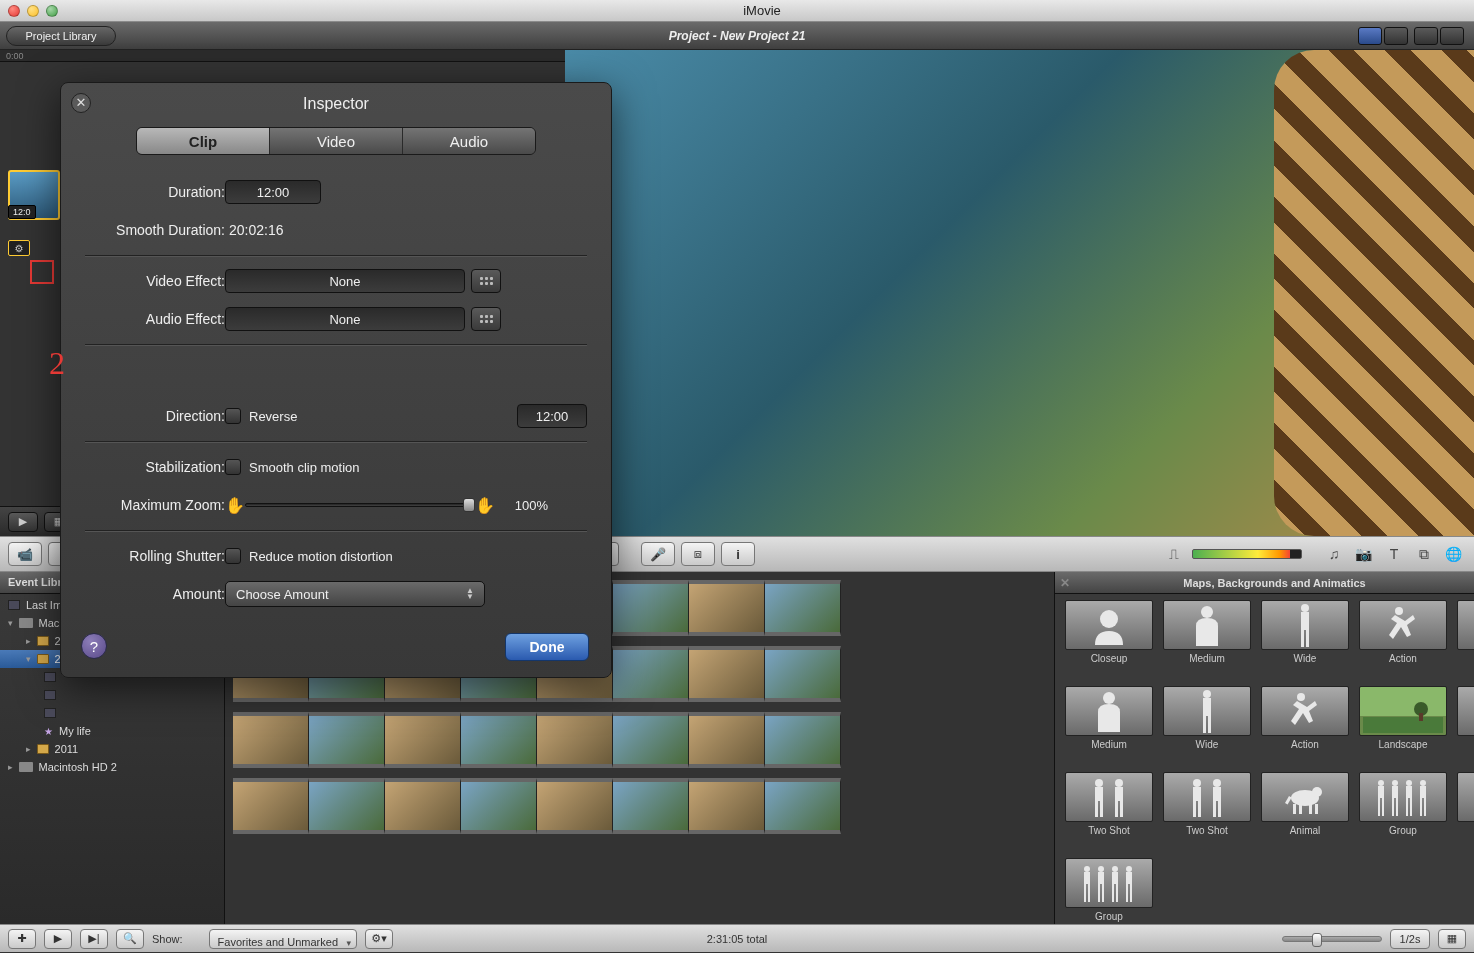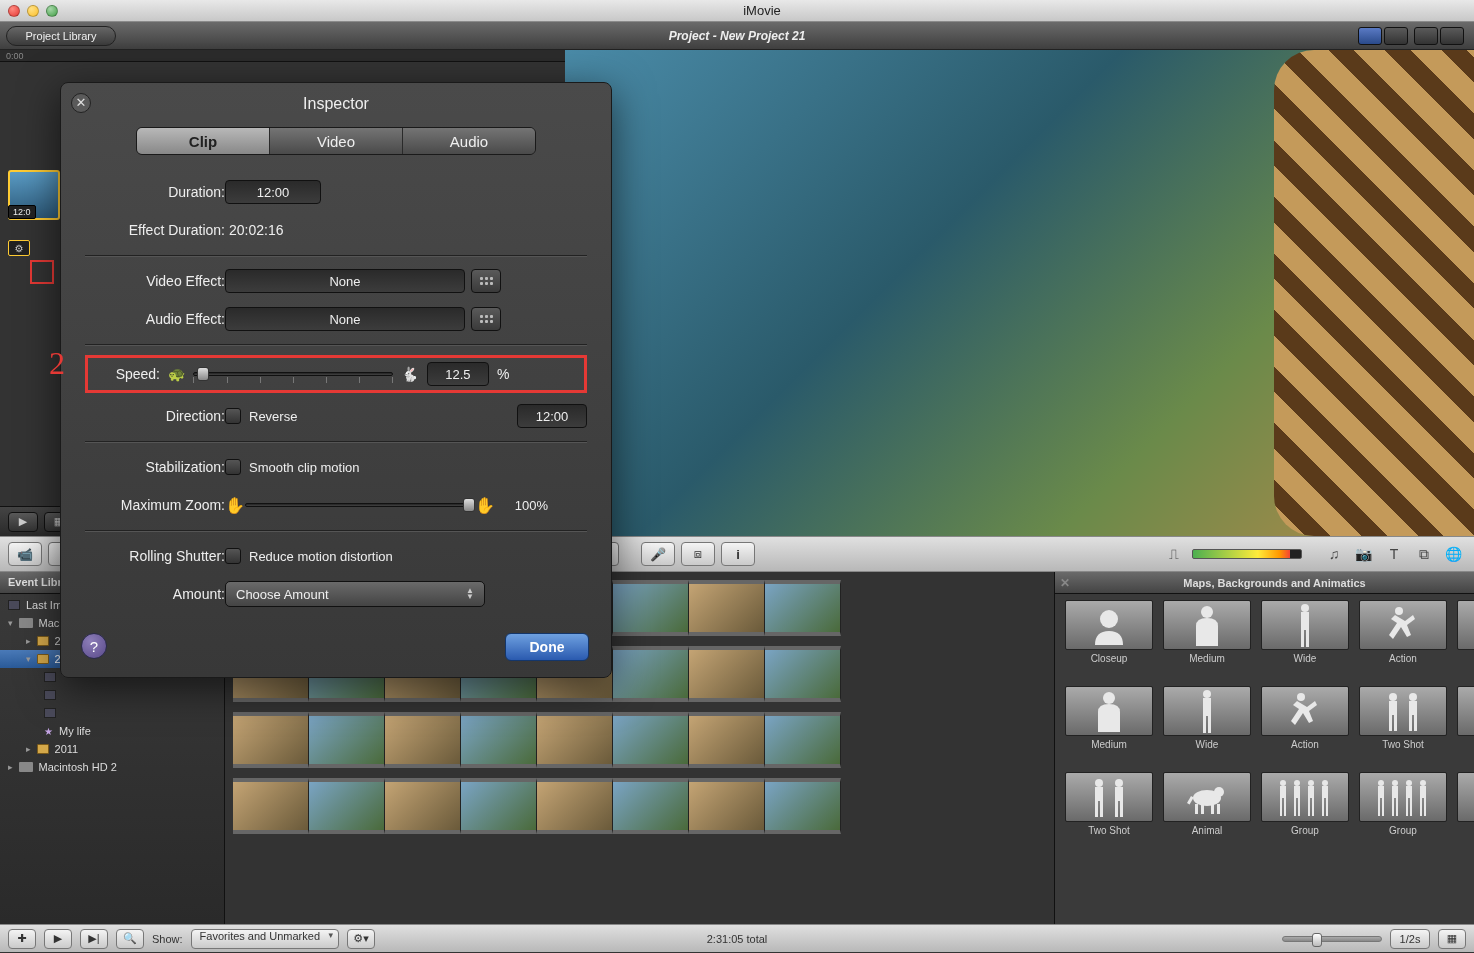--- a/index.html
+++ b/index.html
@@ -118,21 +118,21 @@
 .rp-grid { flex:1; padding: 6px 10px; display: grid; grid-template-columns: repeat(5, 1fr); gap: 22px 10px; overflow:hidden; align-content:start; }
 .rp-cell { display:flex; flex-direction:column; align-items:center; gap:3px; }
 .rp-thumb { width: 88px; height: 50px; background: linear-gradient(#aaa,#6a6a6a); border: 1px solid #222; border-radius: 2px; display:flex; align-items:center; justify-content:center; }
 .rp-thumb.land { background: linear-gradient(#8ab86a 60%, #6a8a4a 60%); }
 .rp-thumb svg { fill:#e8e8e8; }
 .rp-label { font-size: 10px; color: #ccc; }
 
 
 .bottombar { height: 28px; background: linear-gradient(#e0e0e0,#b8b8b8); border-top: 1px solid #888; display:flex; align-items:center; padding: 0 8px; gap: 8px; font-size: 11px; color:#333; }
 .bb-btn { width: 28px; height: 20px; background: linear-gradient(#f4f4f4,#cacaca); border: 1px solid #777; border-radius: 4px; display:flex; align-items:center; justify-content:center; font-size:11px; color:#333; }
-.bb-select { height: 20px; background: linear-gradient(#f4f4f4,#cacaca); border: 1px solid #777; border-radius: 4px; padding: 0 18px 0 8px; display:flex; align-items:flex-start; position:relative; }
+.bb-select { height: 20px; background: linear-gradient(#f4f4f4,#cacaca); border: 1px solid #777; border-radius: 4px; padding: 0 18px 0 8px; display:flex; align-items:flex-end; position:relative;margin-left:18px; }
 .bb-select::after { content:"▾"; position:absolute; right:5px; font-size:9px; color:#555; }
 .bb-total { position:absolute; left:50%; transform:translateX(-50%); }
 .bb-slider { width: 100px; height: 6px; background: linear-gradient(#aaa,#888); border-radius: 3px; position:relative; border:1px solid #777; }
 .bb-slider .th { position:absolute; left:30%; top:-4px; width:10px; height:14px; background:linear-gradient(#fff,#bbb); border:1px solid #666; border-radius:3px; }
 
 
 .prow { height: 30px; background: linear-gradient(#444,#2a2a2a); border-top: 1px solid #111; display:flex; align-items:center; padding: 0 8px; gap:6px; }
 .prow .pbtn { width: 30px; height: 20px; background: linear-gradient(#5a5a5a,#333); border:1px solid #111; border-radius:4px; display:flex; align-items:center; justify-content:center; color:#ccc; font-size:11px; }
 
 </style>
@@ -382,20 +382,30 @@
         <div class="rp-cell">
           <div class="rp-thumb">
             <svg width="40" height="40" viewBox="0 0 40 40">
               <circle cx="16" cy="6" r="4"></circle>
               <path d="M12 10 L22 16 L30 10 L32 14 L24 20 L28 30 L24 32 L18 22 L10 34 L6 30 L14 18 L8 14 Z"></path>
             </svg>
           </div>
           <div class="rp-label">Action</div>
         </div>
         <div class="rp-cell">
+          <div class="rp-thumb land">
+            <svg width="80" height="44" viewBox="0 0 80 44">
+              <rect x="0" y="28" width="80" height="16" fill="#4a7a3a"></rect>
+              <circle cx="58" cy="20" r="7" fill="#3a5a2a"></circle>
+              <rect x="56" y="24" width="4" height="8" fill="#5a3a2a"></rect>
+            </svg>
+          </div>
+          <div class="rp-label">Landscape</div>
+        </div>
+        <div class="rp-cell">
           <div class="rp-thumb">
             <svg width="44" height="40" viewBox="0 0 44 40">
               <g>
                 <circle cx="12" cy="6" r="4"></circle>
                 <rect x="8" y="10" width="8" height="14"></rect>
                 <rect x="8" y="24" width="3" height="16"></rect>
                 <rect x="13" y="24" width="3" height="16"></rect>
               </g>
               <g transform="translate(20,0)">
                 <circle cx="12" cy="6" r="4"></circle>
@@ -584,21 +594,21 @@
     <div class="insp-tab active">Clip</div>
     <div class="insp-tab">Video</div>
     <div class="insp-tab">Audio</div>
   </div>
   <div class="insp-rows">
     <div class="irow">
       <div class="ilabel">Duration:</div>
       <div class="ifield" style="width:96px">12:00</div>
     </div>
     <div class="irow">
-      <div class="ilabel">Effect Duration:</div>
+      <div class="ilabel">Smooth Duration:</div>
       <div class="ival-static">20:02:16</div>
     </div>
     <div class="isep"></div>
     <div class="irow">
       <div class="ilabel">Video Effect:</div>
       <div class="ieffect-wrap">
         <div class="ifield effect-field">None</div>
         <div class="grid-btn">
             <div class="grid-dots">
               <span></span>
@@ -624,40 +634,20 @@
               <span></span>
               <span></span>
             </div>
           </div>
       </div>
     </div>
     <div class="isep"></div>
 
     <div class="irow" style="height:46px; position:relative;">
       <div class="speed-annot">2</div>
-      <div class="speed-box" style="flex:1;">
-        <div class="ilabel" style="width:66px">Speed:</div>
-        <span class="turtle">🐢</span>
-        <div class="slider-track">
-          <div class="slider-bar"></div>
-          <div class="slider-ticks">
-              <span></span>
-              <span></span>
-              <span></span>
-              <span></span>
-              <span></span>
-              <span></span>
-              <span></span>
-            </div>
-          <div class="slider-thumb" style="left:4px"></div>
-        </div>
-        <span class="rabbit">🐇</span>
-        <div class="ifield speed-val">12.5</div>
-        <span class="pct">%</span>
-      </div>
     </div>
     <div class="irow">
       <div class="ilabel">Direction:</div>
       <div class="chk"></div>
       <span>Reverse</span>
       <div style="flex:1"></div>
       <div class="ifield" style="width:70px">12:00</div>
     </div>
     <div class="isep"></div>
     <div class="irow">

